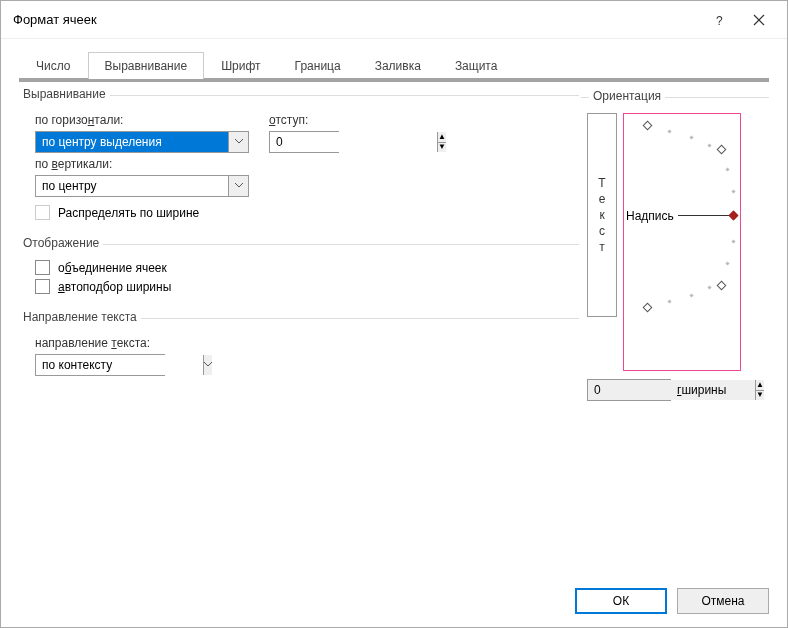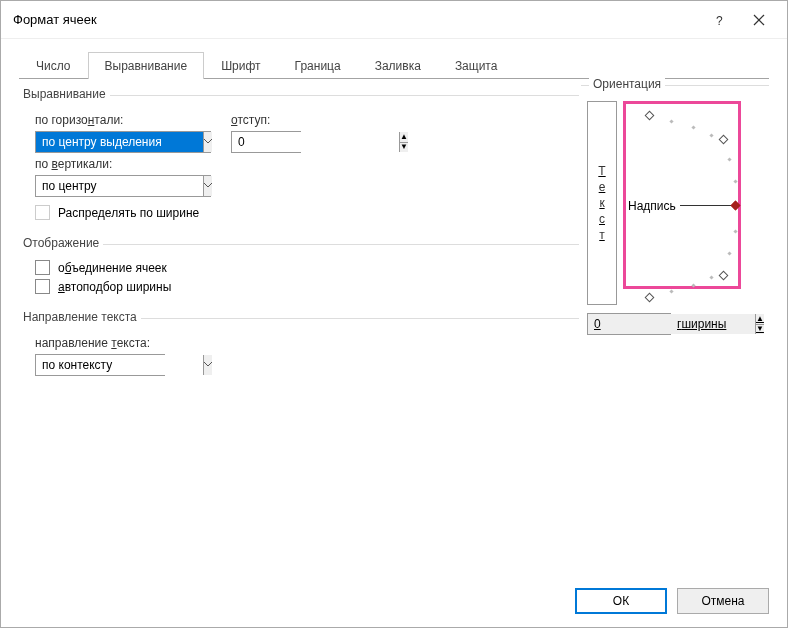--- a/index.html
+++ b/index.html
@@ -4,63 +4,63 @@
 <style>
 * { box-sizing: border-box; margin: 0; padding: 0; font-family: "Segoe UI", Tahoma, sans-serif; font-size: 12px; }
 body { background: #fff; width: 788px; height: 628px; border: 1px solid #aaa; position: relative; }
 
 
 .titlebar { height: 38px; display: flex; align-items: center; padding: 0 8px 0 12px; border-bottom: 1px solid #eee; }
 .titlebar .title { flex: 1; font-size: 13px; }
 .titlebar .btn { width: 40px; height: 38px; display: flex; align-items: center; justify-content: center; cursor: pointer; }
 
 
-.tabs { display: flex; margin: 12px 18px 0 18px; border-bottom: 1px solid #a3a3a3; }
+.tabs { display: flex; margin: 12px 18px 0 18px; border-bottom: 4px solid #a3a3a3; }
 .tab { padding: 6px 16px; border: 1px solid transparent; border-bottom: none; position: relative; top: 1px; cursor: pointer; color: #444; }
 .tab.active { border-color: #ccc; background: #fff; }
 
 
 .content { position: absolute; left: 18px; right: 18px; top: 76px; bottom: 62px; }
 
 
 .group { position: relative; margin-top: 10px; }
 .group-label { display: inline-block; background: #fff; color: #444; padding: 0 4px; }
 .group-line { height: 1px; background: #ddd; position: absolute; top: 8px; left: 0; right: 0; z-index: -1; }
 .group-body { padding: 6px 0 2px 16px; }
 
 
 .left-col { width: 560px; }
 
 
 .field-label { margin: 6px 0 4px 0; color: #333; }
-.combo { display: flex; width: 176px; height: 22px; border: 1px solid #999; }
+.combo { display: flex; width: 214px; height: 22px; border: 1px solid #999; }
 .combo-input { flex: 1; border: none; padding: 2px 6px; outline: none; }
 .combo-input.selected { background: #0078d7; color: #fff; }
 .combo-btn { width: 20px; background: #efefef; border-left: 1px solid #999; display:flex; align-items:center; justify-content:center; cursor:pointer; }
 
 .spinner { display: flex; width: 70px; height: 22px; border: 1px solid #999; }
 .spinner-input { flex: 1; border: none; padding: 2px 6px; outline: none; }
 .spinner-btns { width: 18px; display: flex; flex-direction: column; border-left: 1px solid #999; }
 .spinner-btns div { flex:1; display:flex; align-items:center; justify-content:center; background:#efefef; cursor:pointer; font-size:8px; line-height:1; }
 .spinner-btns div:first-child { border-bottom: 1px solid #999; }
 
 .check-row { display: flex; align-items: center; margin: 4px 0; }
 .cbox { width: 15px; height: 15px; border: 1px solid #888; margin-right: 8px; cursor:pointer; }
 .cbox.disabled { border-color: #ccc; cursor: default; }
 .check-row.disabled { color: #000000; }
 
 
-.orient-group { position: absolute; right: 0; top: 0; width: 188px; text-decoration: underline; }
+.orient-group { position: absolute; right: 0; top: 12px; width: 188px; }
 .orient-label { display:inline-block; background:#fff; color:#444; padding:0 4px; margin-left:8px; }
 .orient-line { height:1px; background:#ddd; position:absolute; top:8px; left:0; right:0; z-index:-1; }
 .orient-body { padding: 10px 6px 0 6px; }
 .orient-row { display:flex; gap:6px; }
 .text-vert { width: 30px; height: 204px; border:1px solid #999; display:flex; flex-direction:column; align-items:center; justify-content:center; gap:4px; color:#333; }
 .text-vert span { line-height: 1; }
-.dial { width: 118px; height: 188px; border:3px solid #ec4899; position:relative; }
+.dial { width: 118px; height: 258px; border:1px solid #ec4899; position:relative; }
 .dial .diamond { position:absolute; width:7px; height:7px; transform: rotate(45deg); border:1px solid #555; background:#fff; }
 .dial .diamond.filled { background: #a5201c; border-color:#a5201c; }
 .dial .dot { position:absolute; width:3px; height:3px; background:#bbb; transform: rotate(45deg); }
 .dial .nlabel { position:absolute; left: 2px; top: 95px; font-size:12px; }
 .dial .tick { position:absolute; height:1px; background:#333; }
 
 .degrees-row { display:flex; align-items:center; gap:6px; margin-top:8px; }
 
 
 .footer { position:absolute; left:0; right:0; bottom:0; height:52px; display:flex; justify-content:flex-end; align-items:center; padding: 0 18px; gap:10px; background:#fff; }

